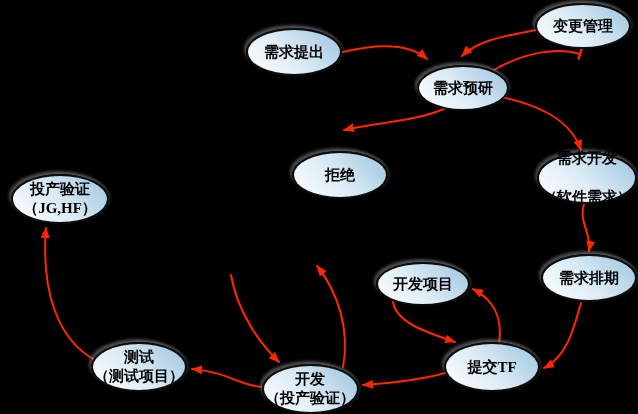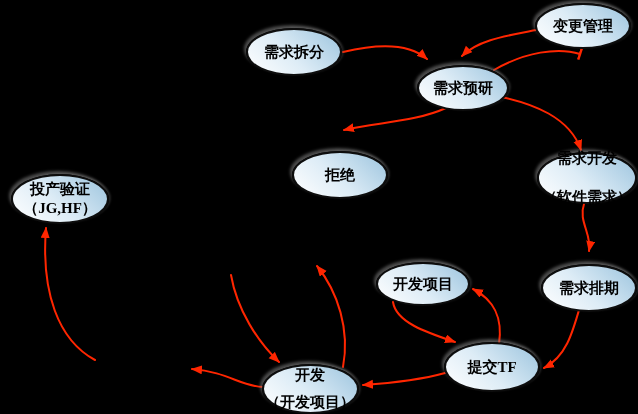--- a/index.html
+++ b/index.html
@@ -60,45 +60,49 @@
       <path d="M 393 302 C 396 322 425 332 455 342" fill="none" stroke="#ff2600" stroke-width="2" stroke-linecap="round" marker-end="url(#arrowhead)"></path>
       <path d="M 499 344 C 503 317 494 300 473 289" fill="none" stroke="#ff2600" stroke-width="2" stroke-linecap="round" marker-end="url(#arrowhead)"></path>
       <path d="M 445 373 C 420 380 392 383 363 385" fill="none" stroke="#ff2600" stroke-width="2" stroke-linecap="round" marker-end="url(#arrowhead)"></path>
       <path d="M 231 275 C 237 310 258 342 279 362" fill="none" stroke="#ff2600" stroke-width="2" stroke-linecap="round" marker-end="url(#arrowhead)"></path>
       <path d="M 343 367 C 350 330 338 292 317 266" fill="none" stroke="#ff2600" stroke-width="2" stroke-linecap="round" marker-end="url(#arrowhead)"></path>
       <path d="M 263 387 C 240 386 228 372 192 369" fill="none" stroke="#ff2600" stroke-width="2" stroke-linecap="round" marker-end="url(#arrowhead)"></path>
       <path d="M 95 360 C 58 340 41 292 46 228" fill="none" stroke="#ff2600" stroke-width="2" stroke-linecap="round" marker-end="url(#arrowhead)"></path>
     </svg>
 
 <div class="node" style="left: 246px; top: 28px; width: 96px; height: 48px; border-color: rgb(13, 13, 13);">
-      <div class="node-line">需求拆分</div>
+      <div class="node-line">需求提出</div>
     </div>
     <div class="node" style="left: 535px; top: 3px; width: 96px; height: 46px; border-color: rgb(13, 13, 13);">
       <div class="node-line">变更管理</div>
     </div>
     <div class="node" style="left: 417px; top: 65px; width: 92px; height: 46px; border-color: rgb(13, 13, 13);">
       <div class="node-line">需求预研</div>
     </div>
     <div class="node" style="left: 292px; top: 151px; width: 96px; height: 48px; border-color: rgb(13, 13, 13);">
       <div class="node-line">拒绝</div>
     </div>
     <div class="node" style="left: 537px; top: 152px; width: 100px; height: 52px; border-color: rgb(13, 13, 13); gap: 20px;">
       <div class="node-line">需求开发</div>
       <div class="node-line">（软件需求）</div>
     </div>
-    <div class="node" style="left: 541px; top: 254px; width: 96px; height: 48px; border-color: rgb(13, 13, 13); margin-top: 10px;">
+    <div class="node" style="left: 541px; top: 254px; width: 96px; height: 48px; border-color: rgb(13, 13, 13);">
       <div class="node-line">需求排期</div>
     </div>
     <div class="node" style="left: -1px; top: 174px; width: 98px; height: 50px; border-color: rgb(13, 13, 13); margin-left: 12px;">
       <div class="node-line">投产验证</div>
       <div class="node-line">（JG,HF）</div>
     </div>
     <div class="node" style="left: 376px; top: 262px; width: 94px; height: 44px; border-color: rgb(13, 13, 13);">
       <div class="node-line">开发项目</div>
     </div>
     <div class="node" style="left: 444px; top: 342px; width: 96px; height: 50px; border-color: rgb(13, 13, 13); justify-content: center;">
       <div class="node-line">提交TF</div>
     </div>
-    <div class="node" style="left: 261.5px; top: 364px; width: 97px; height: 50px; border-color: rgb(13, 13, 13); justify-content: space-between;">
+    <div class="node" style="left: 261.5px; top: 364px; width: 97px; height: 50px; border-color: rgb(13, 13, 13);">
       <div class="node-line">开发</div>
-      <div class="node-line">（开发项目）</div>
+      <div class="node-line">（投产验证）</div>
+    </div>
+    <div class="node" style="left: 91px; top: 342px; width: 96px; height: 50px; border-color: rgb(13, 13, 13);">
+      <div class="node-line">测试</div>
+      <div class="node-line">（测试项目）</div>
     </div>
   </div>
 
 </body></html>

